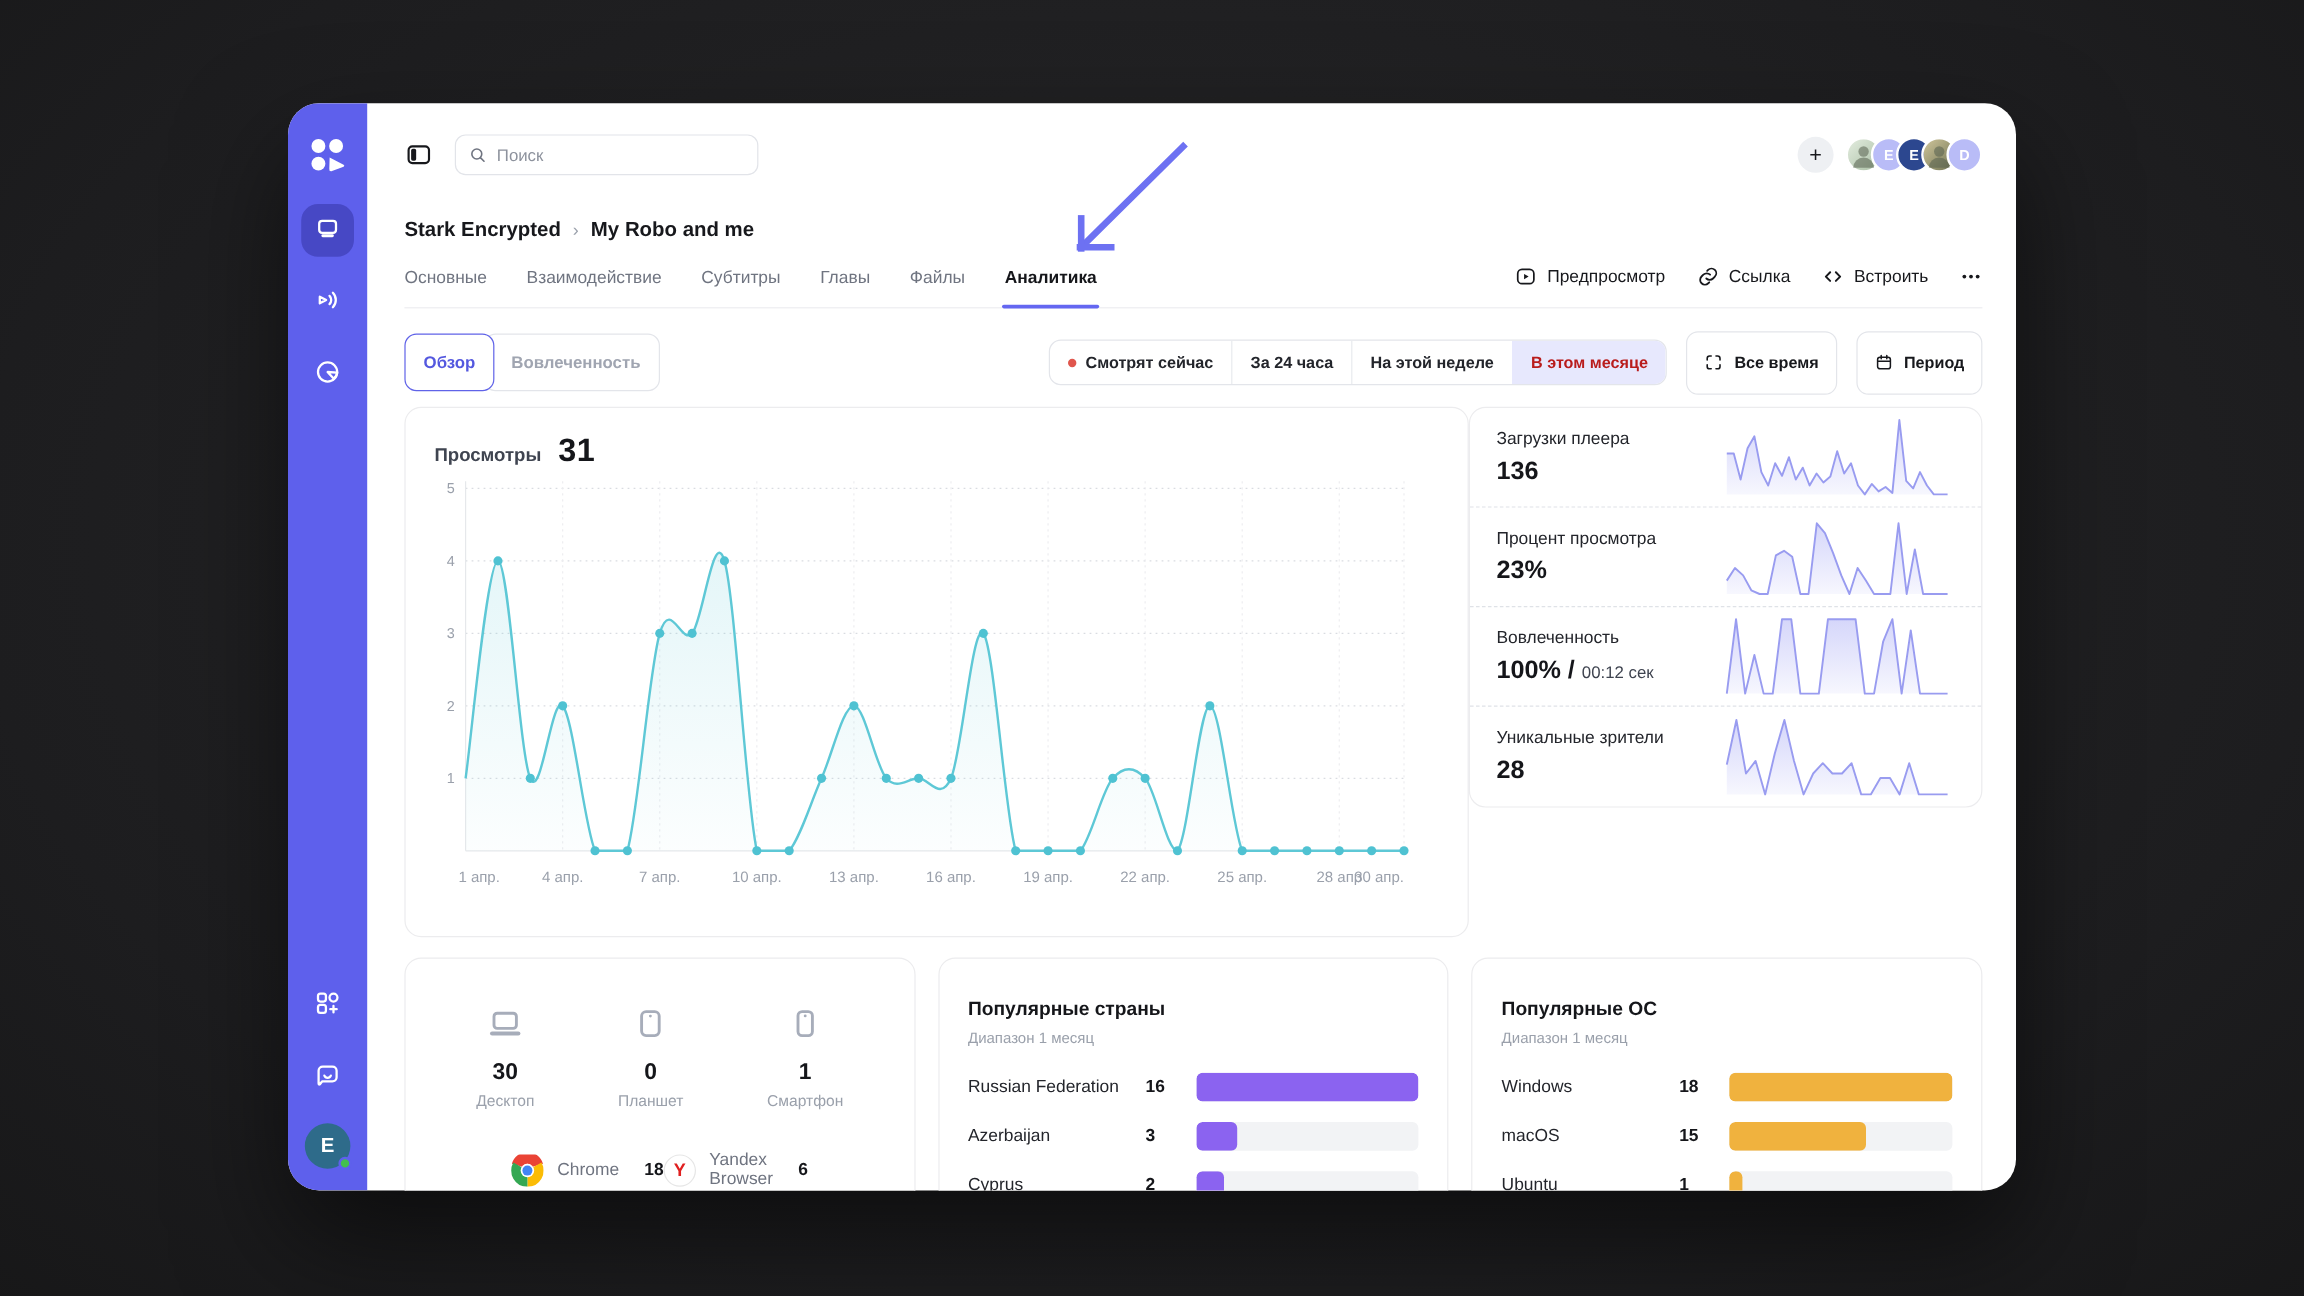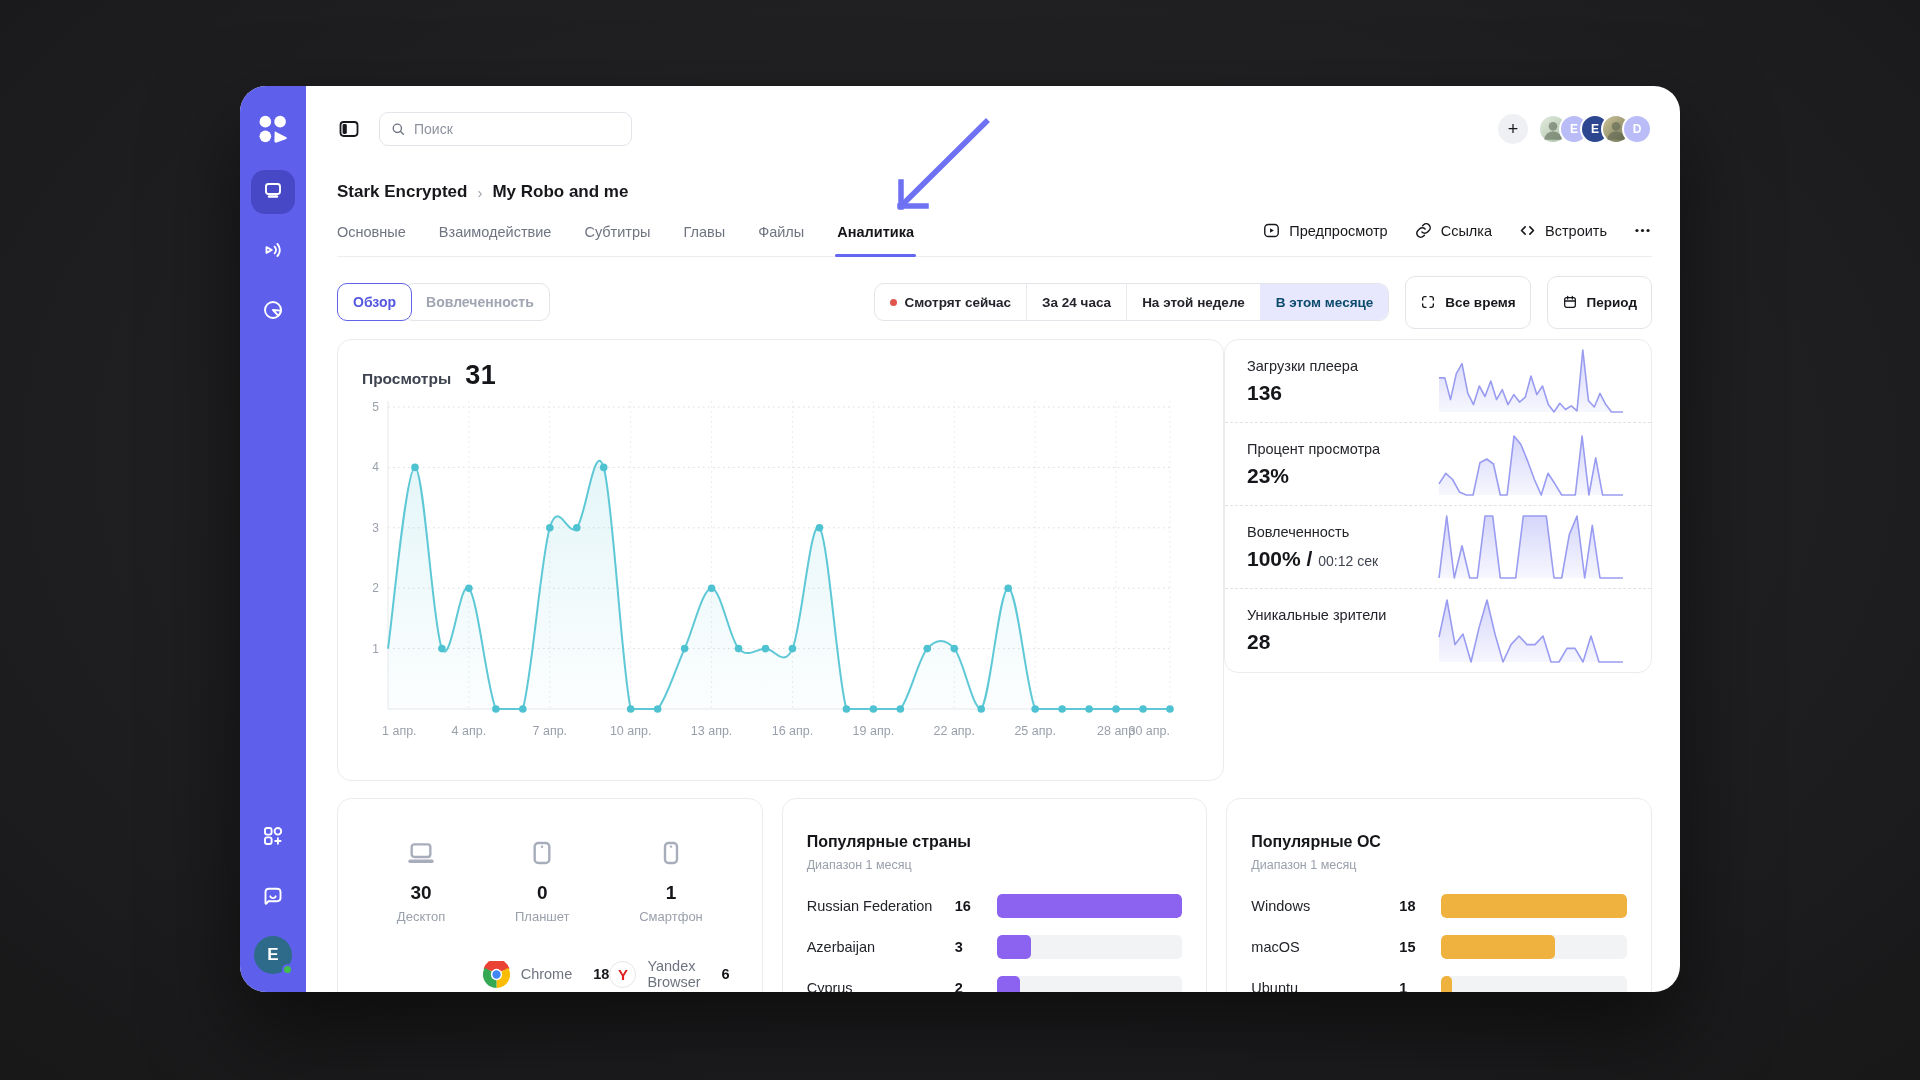--- a/index.html
+++ b/index.html
@@ -50,28 +50,28 @@
   .tabs { display:flex; gap:33px; }
   .tab { font-size:14.5px; color:#6f7480; font-weight:500; padding-bottom:16px; position:relative; cursor:pointer; white-space:nowrap; }
   .tab.active { color:#15161a; font-weight:700; }
   .tab.active::after { content:""; position:absolute; left:-2px; right:-2px; bottom:-1px; height:3px; border-radius:3px; background:#6467f1; }
   .actions { margin-left:auto; display:flex; align-items:center; gap:26px; margin-top:-3px; }
   .action { display:flex; align-items:center; gap:8px; font-size:14.5px; color:#17181c; font-weight:500; cursor:pointer; background:none; border:0; font-family:inherit; }
   .action svg { width:19px; height:19px; }
 
   .filter-row { margin-top:26px; display:flex; align-items:center; height:38px; }
   .toggle { display:flex; }
-  .tbtn { height:38px; padding:0 15px; border-radius:10px; background:#fff; font-size:14px; font-weight:600; font-family:inherit; cursor:pointer; display:flex; align-items:center; }
+  .tbtn { height:48px; padding:0 15px; border-radius:10px; background:#fff; font-size:14px; font-weight:600; font-family:inherit; cursor:pointer; display:flex; align-items:center; }
   .tbtn.on { border:1px solid #6063e8; color:#5458df; position:relative; z-index:2; }
   .tbtn.off { border:1px solid #e3e5ea; color:#a0a5b1; margin-left:-9px; padding-left:22px; z-index:1; }
   .filter-right { margin-left:auto; display:flex; align-items:center; gap:16px; }
   .seg-group { display:flex; border:1px solid #e3e5ea; border-radius:10px; overflow:hidden; height:38px; }
   .seg { display:flex; align-items:center; gap:8px; padding:0 15px; font-size:13.5px; font-weight:600; color:#23252b; cursor:pointer; border-left:1px solid #e8eaee; }
   .seg:first-child { border-left:0; }
-  .seg.active { background:#e7e8fd; color:#0c4a6e; border-left-color:transparent; }
+  .seg.active { background:#e7e8fd; color:#b91c1c; border-left-color:transparent; }
   .live-dot { width:7px; height:7px; border-radius:50%; background:#e0564d; }
   .pill-btn { height:53px; display:flex; align-items:center; gap:9px; padding:0 14px; border:1px solid #e3e5ea; border-radius:10px;
               background:#fff; font-size:13.5px; font-weight:600; color:#17181c; font-family:inherit; cursor:pointer; }
   .pill-btn svg { width:16px; height:16px; }
 
   .charts-row { margin-top:18px; display:grid; grid-template-columns:1fr 428px; }
   .card { border:1px solid #ececee; border-radius:14px; background:#fff; }
   .views-card { padding:20px 24px 10px 24px; height:442px; }
   .views-head { display:flex; align-items:baseline; gap:14px; }
   .views-title { font-size:15.5px; font-weight:600; color:#3f4450; }
@@ -86,21 +86,21 @@
 
   .bottom-row { margin-top:17px; display:grid; grid-template-columns:repeat(3,1fr); gap:19px; }
   .bottom-row .card { height:250px; padding:34px 24px; }
 
   .devices-card { display:flex; flex-direction:column; }
   .device-cols { display:flex; justify-content:space-around; margin-top:4px; }
   .dev { display:flex; flex-direction:column; align-items:center; }
   .dev svg { width:32px; height:32px; color:#a7adba; }
   .dev-val { margin-top:9px; font-size:19px; font-weight:700; color:#15161a; }
   .dev-lab { margin-top:5px; font-size:13px; color:#9aa0ab; }
-  .browsers { display:flex; align-items:center; justify-content:flex-end; margin-top:34px; padding:0 8px; }
+  .browsers { display:flex; align-items:center; justify-content:center; margin-top:34px; padding:0 8px; }
   .browser { display:flex; align-items:center; gap:11px; }
   .br-label { font-size:14.5px; color:#6f7480; line-height:1.12; }
   .br-val { font-size:14.5px; font-weight:700; color:#15161a; margin-left:10px; }
   .chrome-ic { width:27px; height:27px; }
   .yandex-ic { width:27px; height:27px; border-radius:50%; background:#fff; border:1px solid #e6e6e6;
                display:flex; align-items:center; justify-content:center; font-weight:700; font-size:15px; color:#e02020; }
 
   .list-title { font-size:16px; font-weight:700; color:#15161a; }
   .list-sub { font-size:12.5px; color:#9aa0ab; margin-top:7px; }
   .bar-list { margin-top:22px; display:flex; flex-direction:column; gap:17px; }

